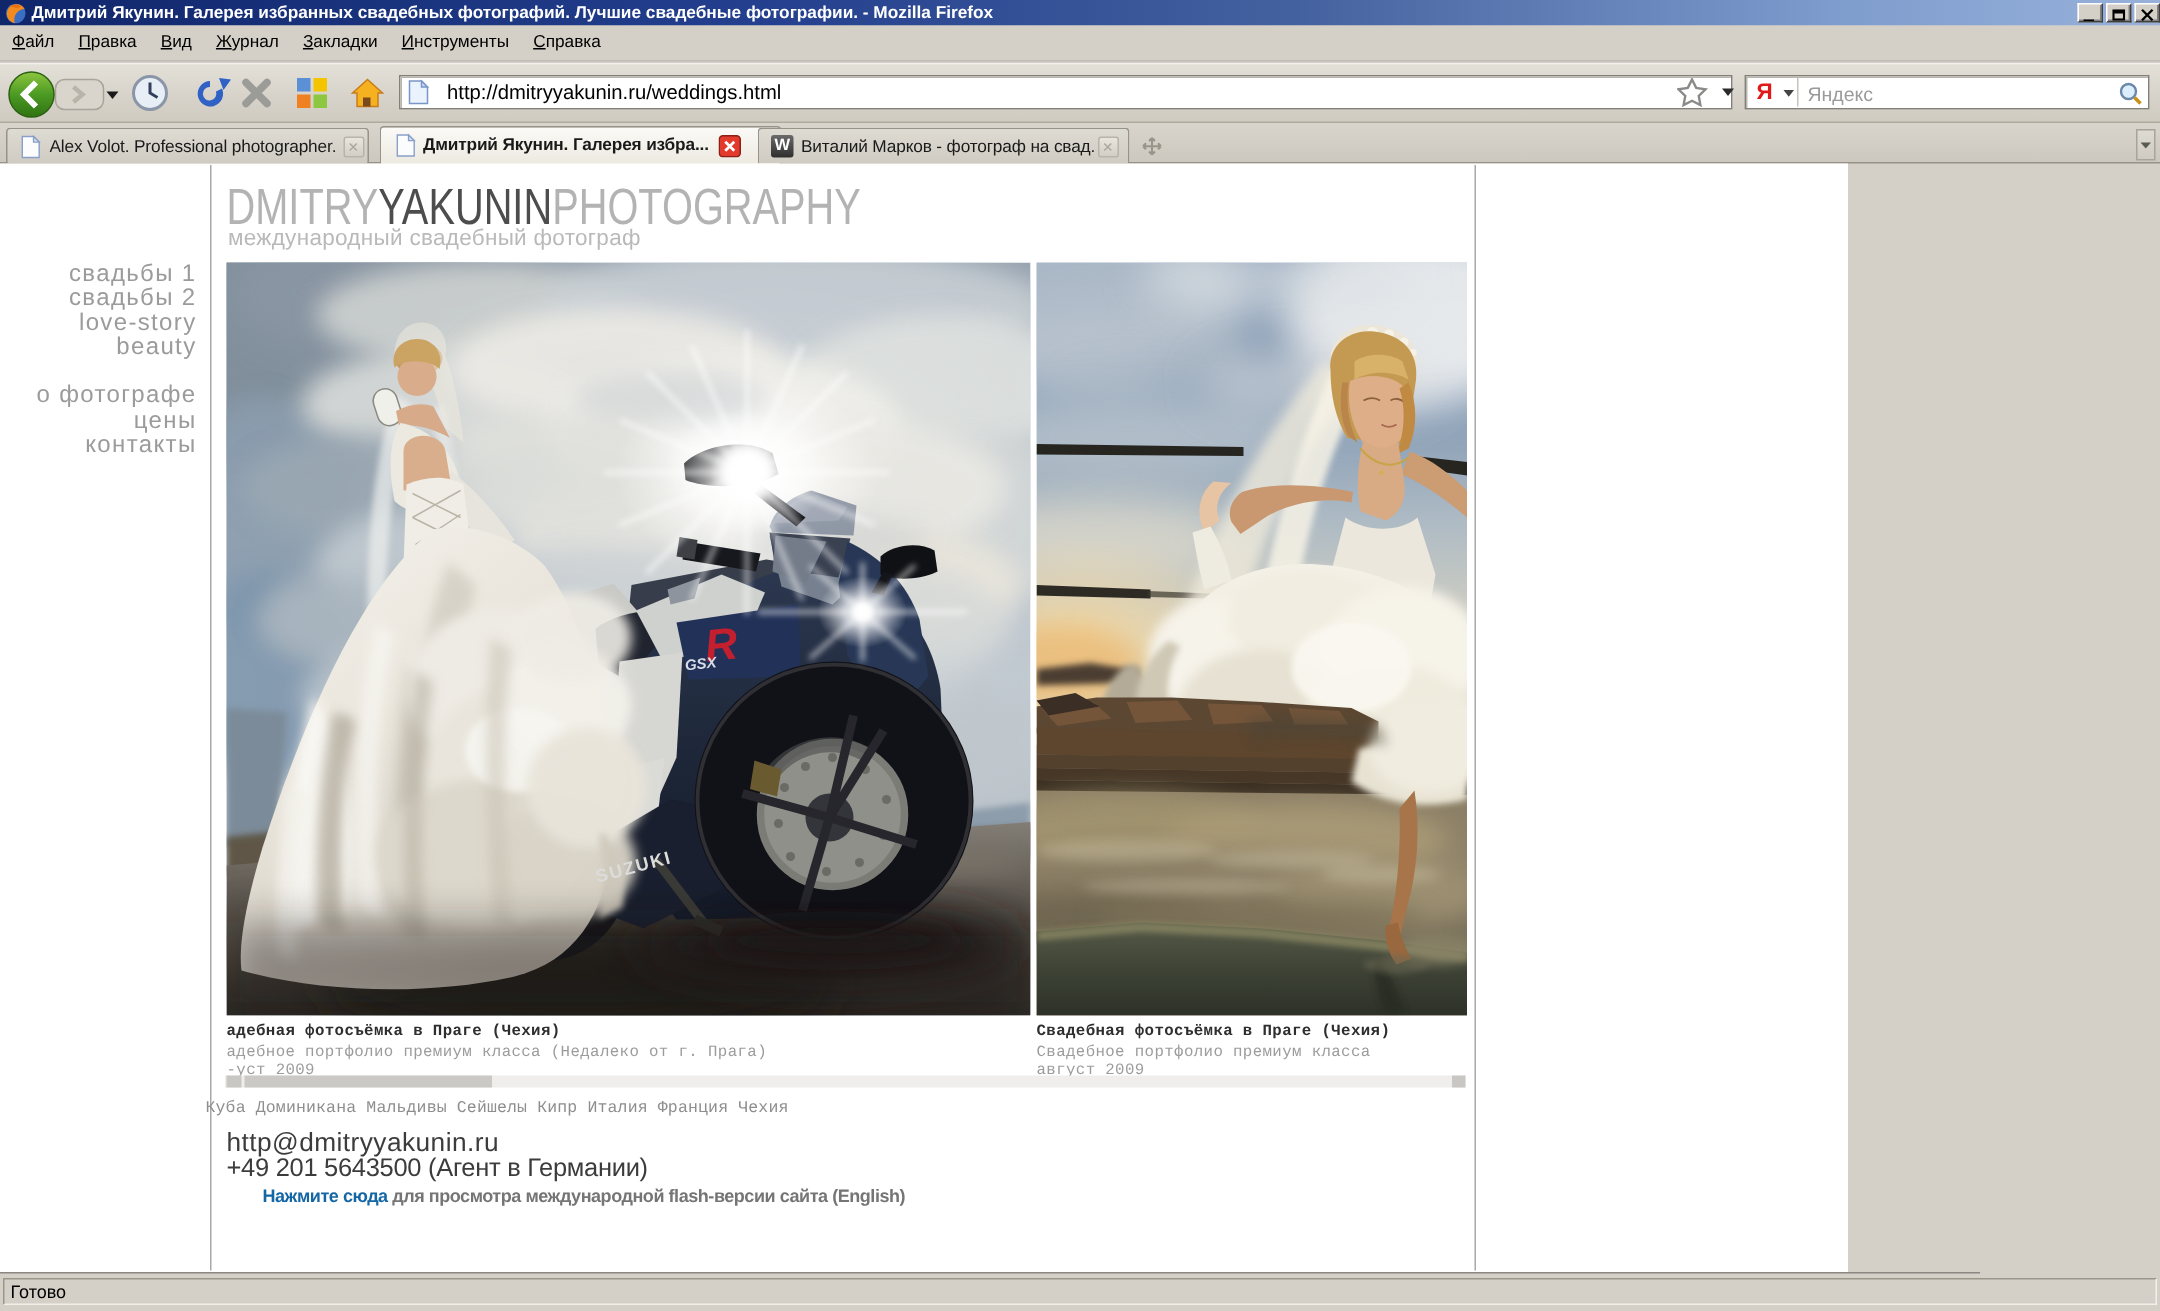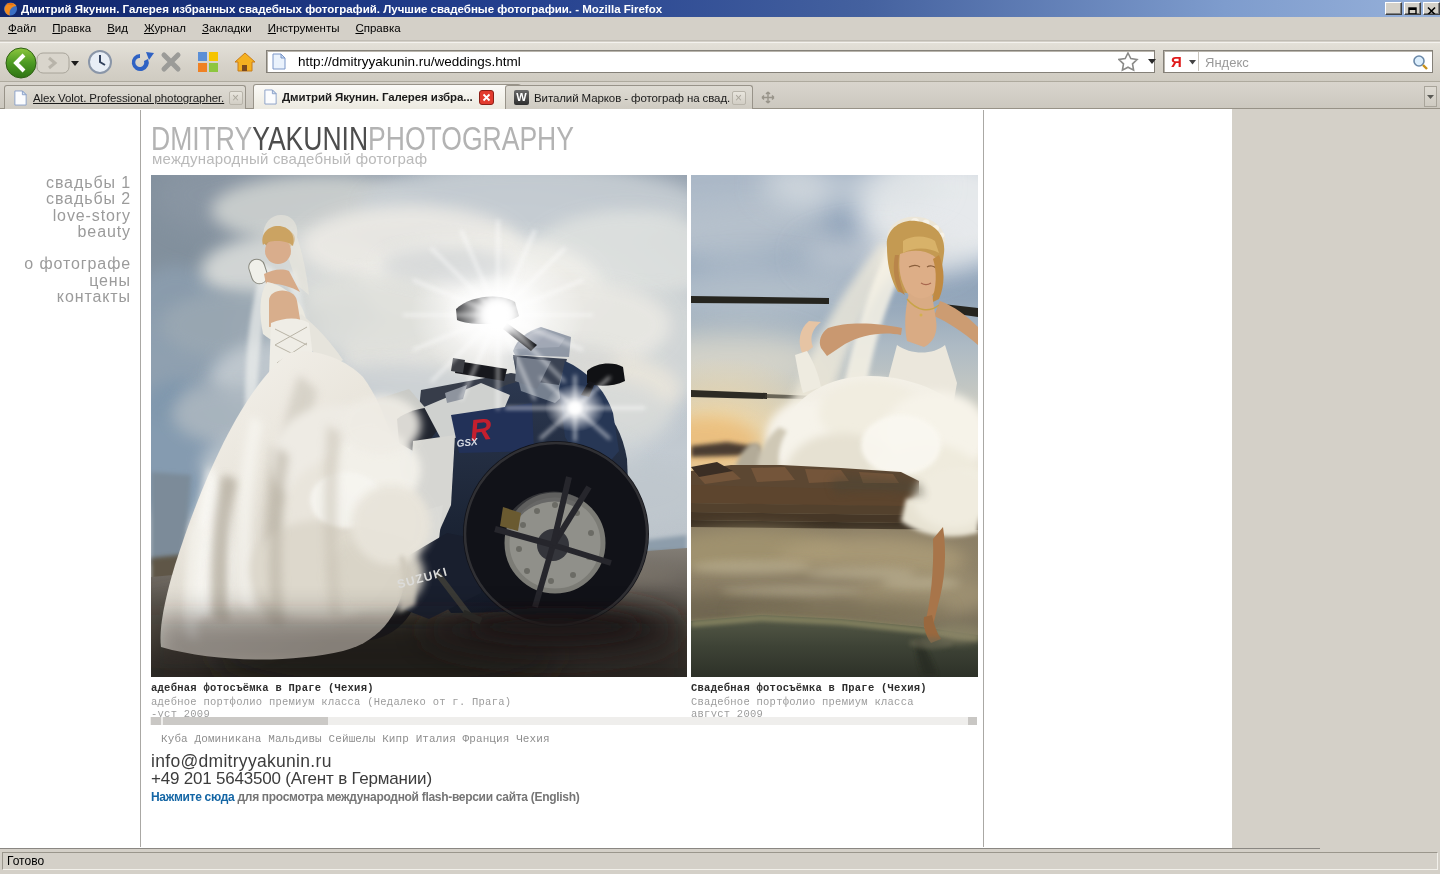--- a/index.html
+++ b/index.html
@@ -41,25 +41,25 @@
 #nav { left:0px; top:66px; width:131px; text-align:right; font-size:16px; color:#9b9b9b; line-height:16.3px; letter-spacing:0.9px;padding-left:13px; }
 .cap { font-family:"Liberation Mono",monospace; font-size:10.5px; letter-spacing:0.25px; white-space:nowrap; line-height:12px; }
 #cap1 { left:151px; top:573px; }
 #cap2 { left:691px; top:573px; }
 .capl1 { color:#2e2e2e; font-weight:bold; }
 .capl23 { color:#9c9c9c; }
 #pgscroll { left:150px; top:608px; width:827px; height:8px; background:#efeeec; }
 #pgscroll .btnl { position:absolute; left:1px; top:0; width:10px; height:8px; background:#c9c7c4; }
 #pgscroll .thumb { position:absolute; left:13px; top:0; width:165px; height:8px; background:#cbc9c6; }
 #pgscroll .btnr { position:absolute; right:0px; top:0; width:9px; height:8px; background:#c9c7c4; }
-#countries { left:161px; top:624px; color:#8e8e8e; font-size:11px !important; letter-spacing:0.1px !important;text-align:right; }
+#countries { left:137px; top:624px; color:#8e8e8e; font-size:11px !important; letter-spacing:0.1px !important;text-align:right; }
 #email { left:151px; top:642px; font-size:17.5px; color:#3c3c3c; letter-spacing:0.3px; }
 #phone { left:151px; top:660px; font-size:17px; color:#3c3c3c; letter-spacing:-0.2px; }
 #flashlink { left:151px; top:681px; font-size:12px; font-weight:bold; color:#757575; letter-spacing:-0.3px; }
-#flashlink a { color:#1466a5; text-decoration:none; }
+#flashlink a { color:#1466a5; text-decoration:none;margin-left:24px; }
 
 
 #statusbar { left:0; top:848px; width:1320px; height:26px; background:#d4d0c8; border-top:1px solid #8a8782; }
 #statuspanel { left:2px; top:3px; width:1436px; height:18px; border:1px solid; border-color:#9a968c #f2f0ea #f2f0ea #9a968c; font-size:12px; color:#000; padding:1px 0 0 4px; }
 </style>
 </head>
 <body>
 <div id="win">
 
   <div id="titlebar" class="abs">
@@ -139,21 +139,21 @@
       </svg>
     </div>
   </div>
 
   <div id="tabstrip" class="abs">
     <div class="tab abs" style="left:4px;width:242px;">
       <svg class="abs" style="left:8px;top:4px" width="15" height="16" viewBox="0 0 16 17">
           <path d="M2 1 h8 l4 4 v11 h-12 z" fill="#fbfcfe" stroke="#8aa0c8"></path>
           <path d="M10 1 l4 4 h-4 z" fill="#d8e4f4" stroke="#8aa0c8"></path>
         </svg>
-      <span class="tabtitle" style="width:194px;text-decoration:underline;">Alex Volot. Professional photographer.</span>
+      <span class="tabtitle" style="width:194px;">Alex Volot. Professional photographer.</span>
       <div class="tabclose" style="left:224px;"></div>
     </div>
     <div class="tab active abs" style="left:253px;width:268px;padding-left:17px;">
       <svg class="abs" style="left:9px;top:4px" width="15" height="16" viewBox="0 0 16 17">
           <path d="M2 1 h8 l4 4 v11 h-12 z" fill="#fbfcfe" stroke="#8aa0c8"></path>
           <path d="M10 1 l4 4 h-4 z" fill="#d8e4f4" stroke="#8aa0c8"></path>
         </svg>
       <span class="tabtitle" style="font-weight:bold;width:196px;">Дмитрий Якунин. Галерея избра...</span>
       <svg class="abs" style="left:225px;top:5px" width="15" height="15" viewBox="0 0 15 15">
         <rect x="0.5" y="0.5" width="14" height="14" rx="2.5" fill="#e23b2e" stroke="#8c1f16"></rect>
@@ -579,21 +579,21 @@
       <div class="capl1">Свадебная фотосъёмка в Праге (Чехия)</div>
       <div class="capl23" style="margin-top:2px">Свадебное портфолио премиум класса</div>
       <div class="capl23" style="margin-top:0px">август 2009</div>
     </div>
     <div id="pgscroll" class="abs">
         <div class="btnl"></div>
         <div class="thumb"></div>
         <div class="btnr"></div>
       </div>
     <div id="countries" class="abs cap">Куба Доминикана Мальдивы Сейшелы Кипр Италия Франция Чехия</div>
-    <div id="email" class="abs">info@dmitryyakunin.ru</div>
+    <div id="email" class="abs">http@dmitryyakunin.ru</div>
     <div id="phone" class="abs">+49 201 5643500 (Агент в Германии)</div>
     <div id="flashlink" class="abs"><a>Нажмите сюда</a> для просмотра международной flash-версии сайта (English)</div>
   </div>
 
   <div id="statusbar" class="abs">
     <div id="statuspanel" class="abs">Готово</div>
   </div>
 
 </div>
 

